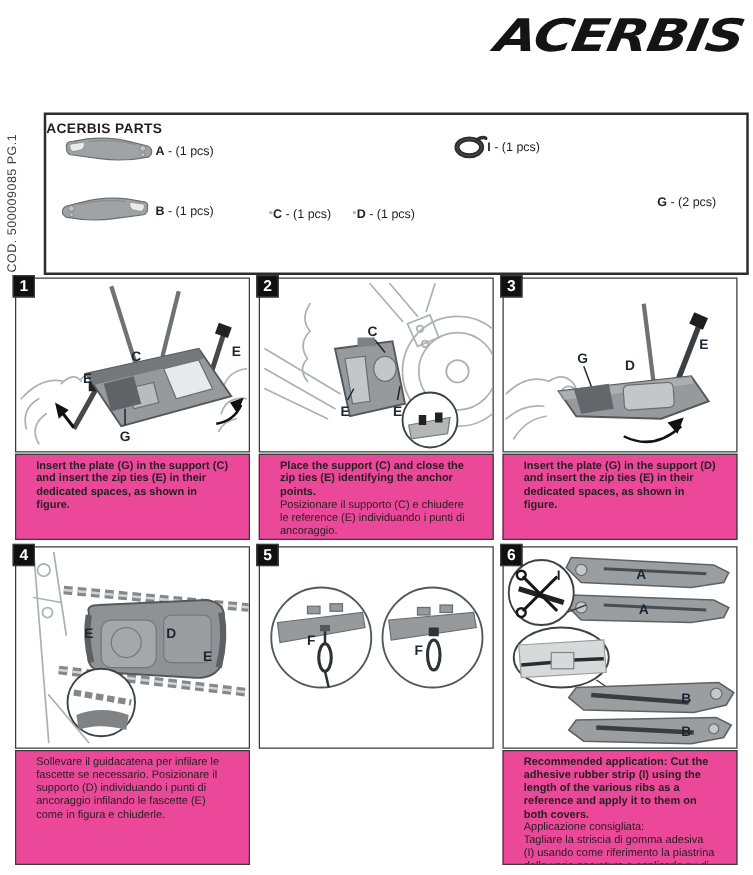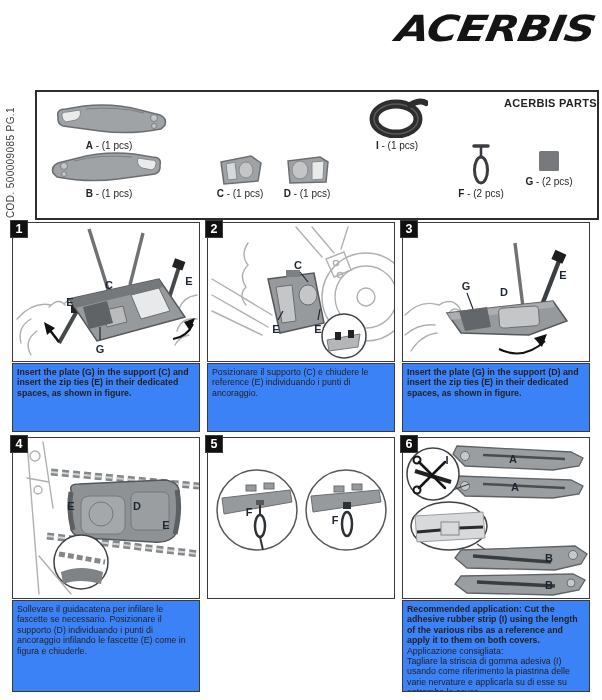--- a/index.html
+++ b/index.html
@@ -7,37 +7,37 @@
        font-family:"Liberation Sans",sans-serif;color:#231f20;overflow:hidden}
 
   .logo{position:absolute;top:4px;left:382px;width:214px;height:48px}
 
   .code-vert{position:absolute;left:5px;top:86px;height:132px;
              writing-mode:vertical-rl;transform:rotate(180deg);
              font-size:10px;letter-spacing:.4px;color:#3d3d3d;white-space:nowrap}
 
   .parts-box{position:absolute;left:35px;top:90px;width:560px;height:126px;
              border:2px solid #2d2d2d;background:#fff}
-  .parts-title{position:absolute;top:5px;left:0;width:100%;text-align:right;
+  .parts-title{position:absolute;top:5px;left:0;width:100%;text-align:left;
                font-weight:bold;font-size:11px;letter-spacing:.3px}
-  .part{position:absolute;display:flex;flex-direction:column;align-items:center}
+  .part{position:absolute;display:flex;flex-direction:row;align-items:center}
   .part svg{display:block}
   .part-label{font-size:10px;margin-top:2px;white-space:nowrap}
   .part-label .ltr{font-weight:bold}
 
   .panel{position:absolute;width:188px}
   .panel-fig{position:absolute;left:0;right:0;top:0;border:1.6px solid #3a3a3a;background:#fff}
   .row1 .panel-fig{height:138px}
   .row2 .panel-fig{height:160px}
   .panel-fig svg{display:block;width:100%;height:100%}
   .panel-badge{position:absolute;left:-2px;top:-2px;width:18px;height:18px;background:#101010;
                color:#fff;font-weight:bold;font-size:12.5px;display:flex;align-items:center;
                justify-content:center;z-index:3;box-shadow:inset 0 0 0 1px #3c3c3c}
   .panel-text{position:absolute;left:0;right:0;bottom:0;border:1.6px solid #3a3a3a;
-              background:#3b82f6;padding:3px 4px;overflow:hidden}
+              background:#ec4899;padding:3px 16px;overflow:hidden}
   .row1 .panel-text{top:141px}
   .row2 .panel-text{top:163px}
   .panel-text .en{margin:0;font-weight:bold;font-size:8.8px;line-height:1.18}
   .panel-text .it{margin:0;font-size:8.8px;line-height:1.18;white-space:pre-line}
 
   .lbl{font:bold 11px "Liberation Sans",sans-serif;fill:#1c2733}
   .art{stroke:#aeb1b4;fill:none;stroke-width:1.4;stroke-linecap:round}
 </style>
 </head>
 <body>
@@ -111,31 +111,20 @@
       <ellipse cx="30" cy="23" rx="22" ry="15" fill="none" stroke="#2e2e2e" stroke-width="9"></ellipse>
       <ellipse cx="30" cy="23" rx="22" ry="15" fill="none" stroke="#5a5a5a" stroke-width="1.5"></ellipse>
       <path d="M44 9 q10 -6 16 -2" fill="none" stroke="#2e2e2e" stroke-width="6" stroke-linecap="round"></path>
     </svg>
     <div class="part-label">
       <span class="ltr">I</span>
       <span>- (1 pcs)</span>
     </div>
   </div>
 
-  <div class="part" style="left:420px;top:50px;width:48px">
-    <svg width="24" height="44" viewBox="0 0 24 44">
-      <line x1="5" y1="4" x2="19" y2="4" stroke="#3a3d40" stroke-width="3.5" stroke-linecap="round"></line>
-      <line x1="12" y1="5" x2="12" y2="15" stroke="#3a3d40" stroke-width="2.6"></line>
-      <ellipse cx="12" cy="28" rx="6.5" ry="13" fill="none" stroke="#3a3d40" stroke-width="3"></ellipse>
-    </svg>
-    <div class="part-label">
-      <span class="ltr">F</span>
-      <span>- (2 pcs)</span>
-    </div>
-  </div>
 
   <div class="part" style="left:488px;top:56px;width:48px">
     <svg width="26" height="26" viewBox="0 0 26 26">
       <rect x="3" y="3" width="20" height="20" rx="1.5" fill="#77797c"></rect>
     </svg>
     <div class="part-label">
       <span class="ltr">G</span>
       <span>- (2 pcs)</span>
     </div>
   </div>
@@ -210,20 +199,21 @@
       <polygon points="119,117 152,111 150,124 121,128" fill="#b4b6b8" stroke="#77797b"></polygon>
       <rect x="127" y="109" width="6" height="8" fill="#222"></rect>
       <rect x="140" y="107" width="6" height="8" fill="#222"></rect>
 
       <text class="lbl" x="90" y="46" text-anchor="middle">C</text>
       <text class="lbl" x="68" y="110" text-anchor="middle">E</text>
       <text class="lbl" x="110" y="110" text-anchor="middle">E</text>
     </svg>
   </div>
   <div class="panel-text">
+    <p class="en">Place the support (C) and close the zip ties (E) identifying the anchor points.</p>
     <p class="it">Posizionare il supporto (C) e chiudere le reference (E) individuando i punti di ancoraggio.</p>
   </div>
 </div>
 
 <div class="panel row1" style="left:402px;top:222px;height:210px">
   <div class="panel-badge">
       <span>3</span>
     </div>
   <div class="panel-fig">
     <svg viewBox="0 0 186 138">

